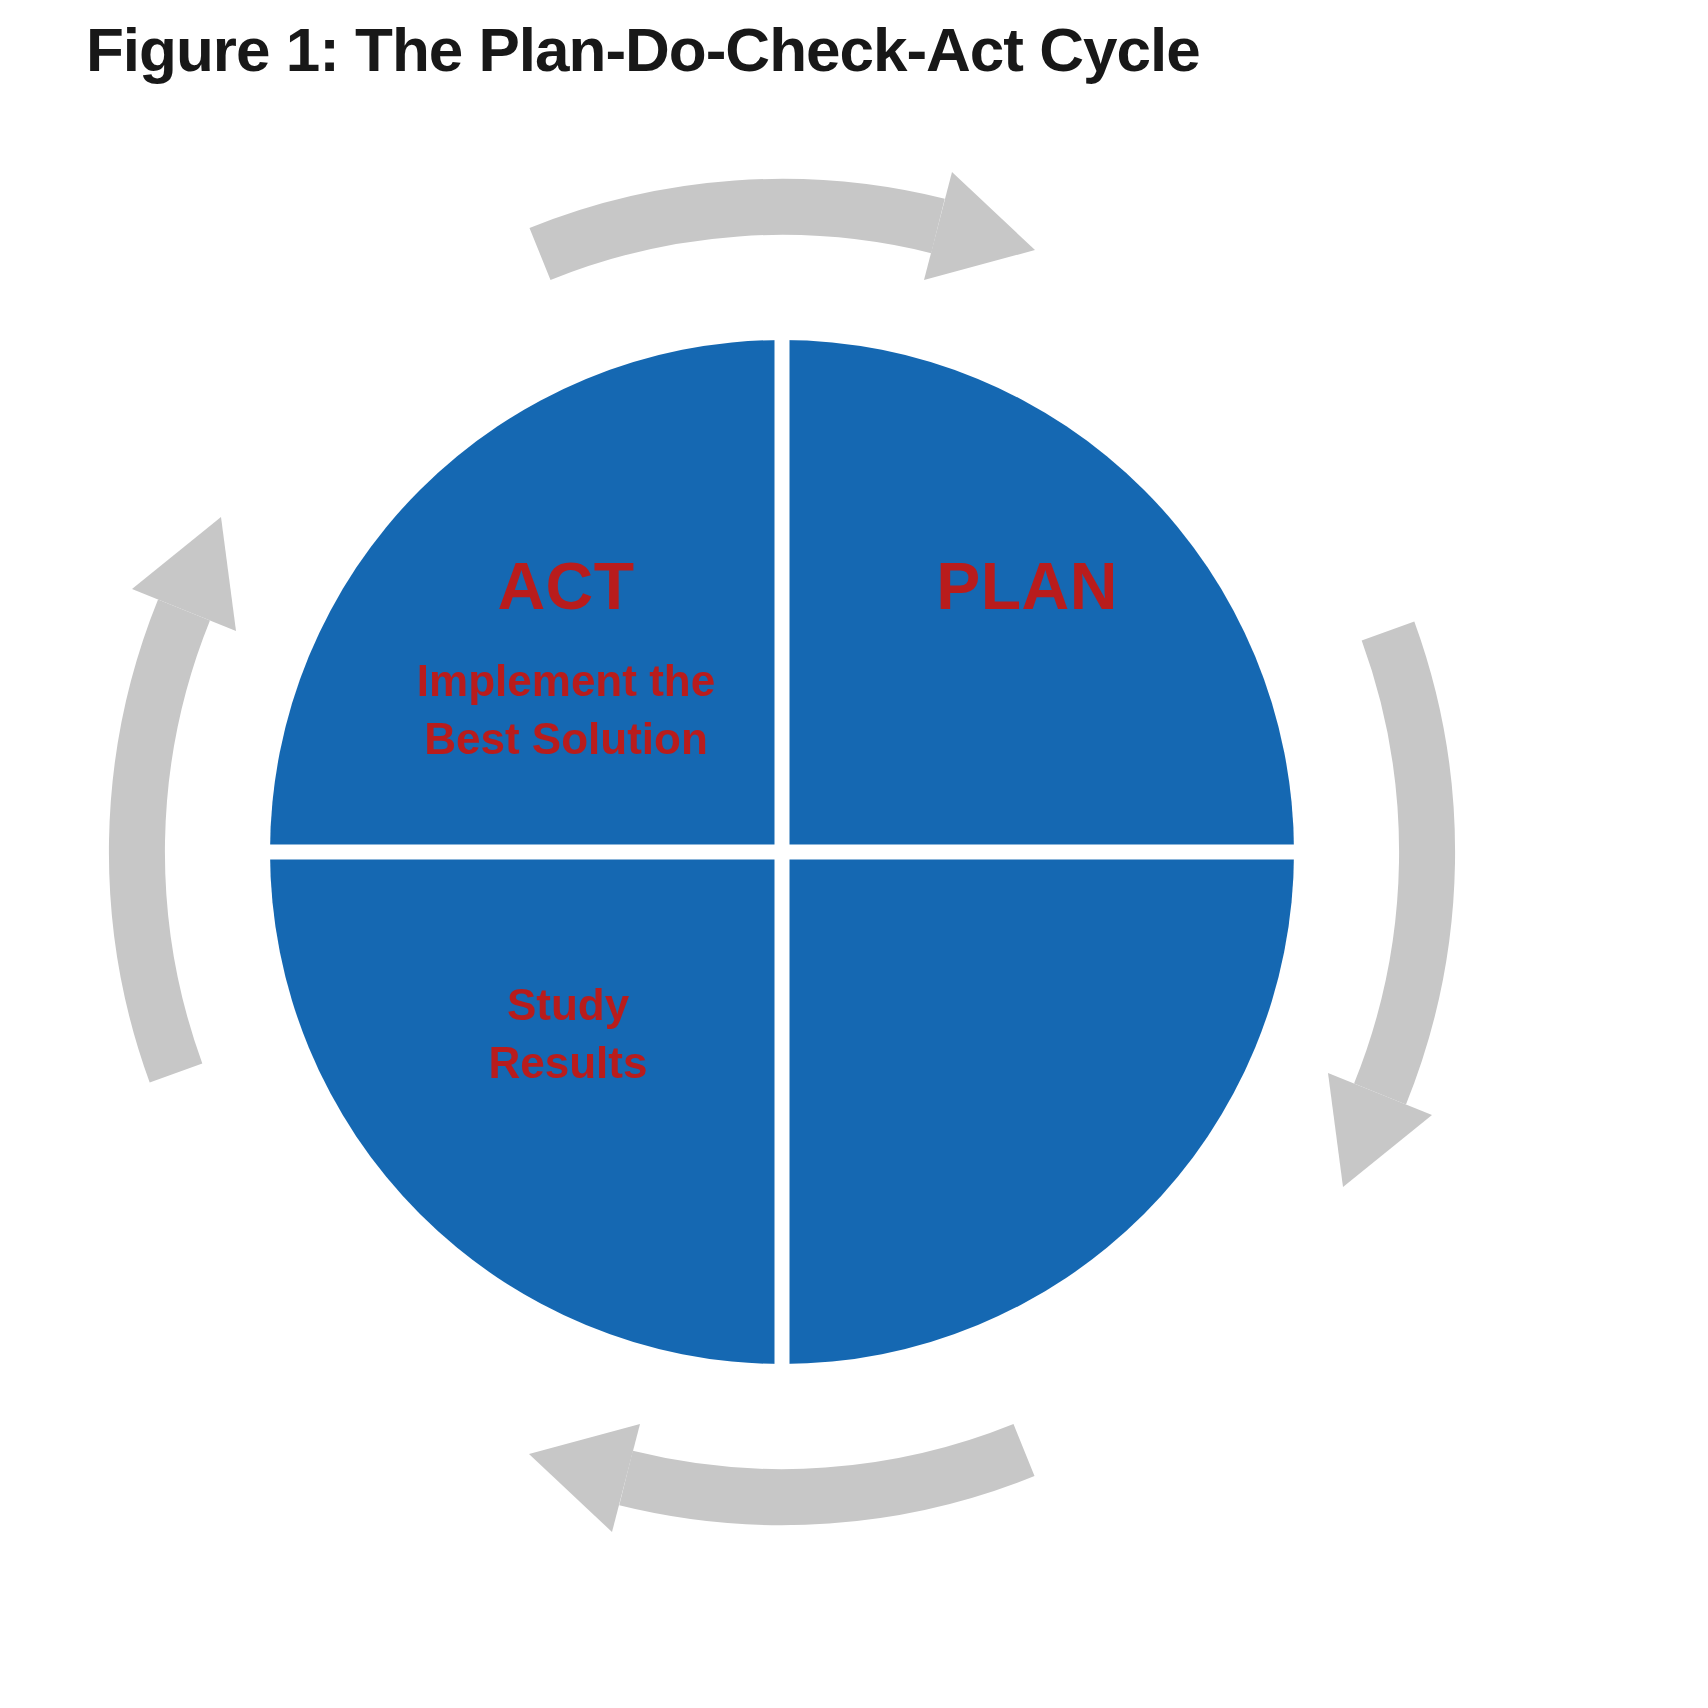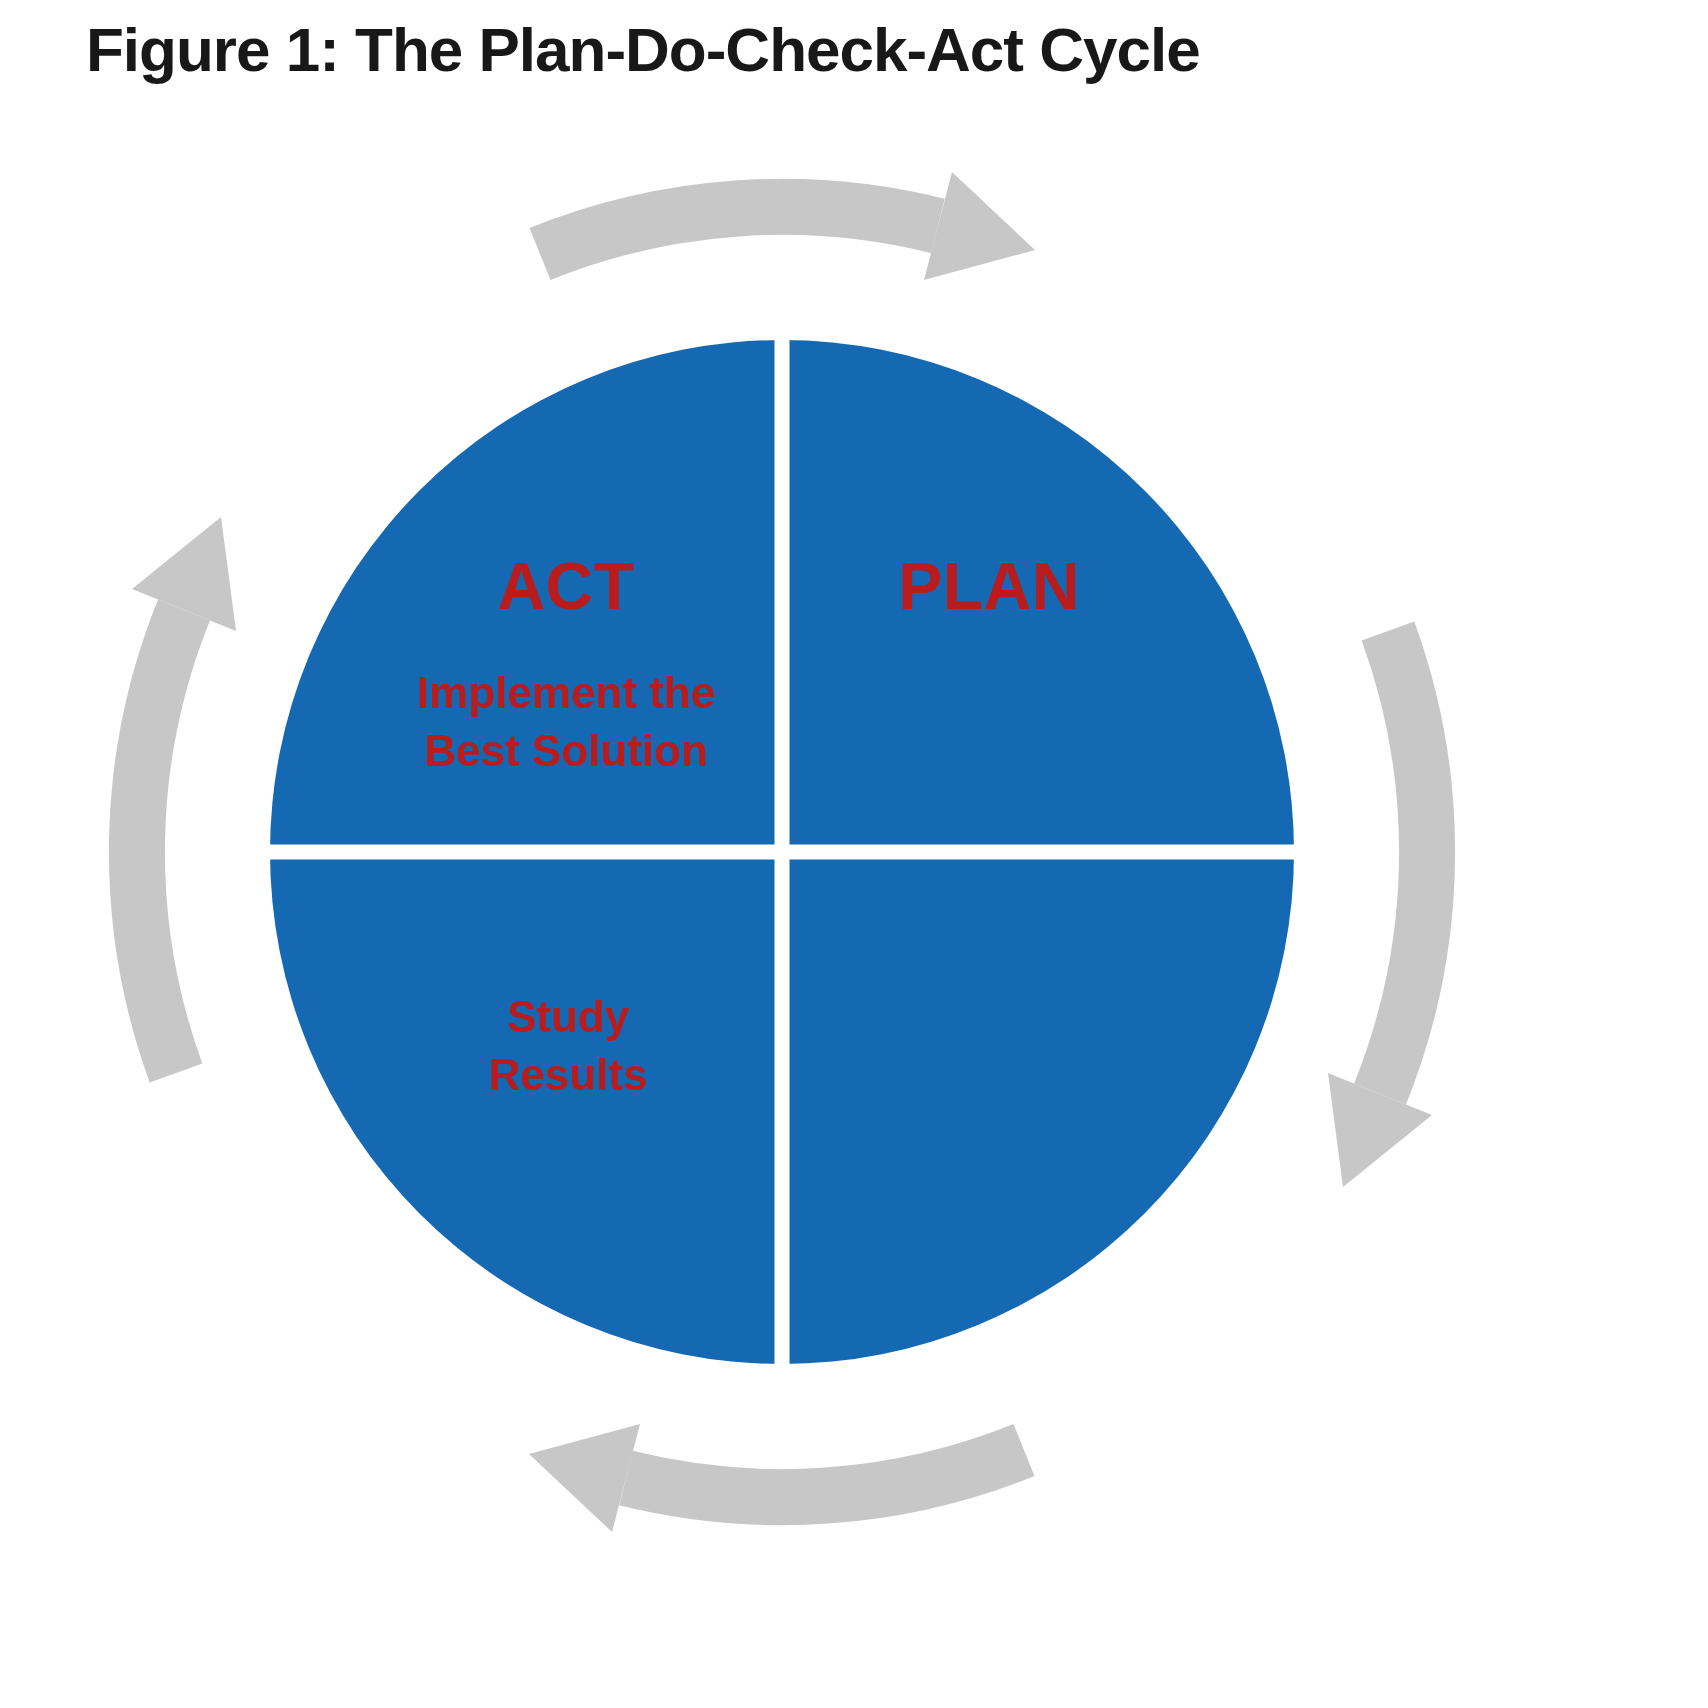--- a/index.html
+++ b/index.html
@@ -37,28 +37,28 @@
     width: 470px;
     text-align: center;
     color: #b91c1c;
   }
   .q-label {
     font-size: 66px;
     font-weight: 700;
     letter-spacing: 0.5px;
   }
   .q-desc {
-    margin-top: 40px;
+    margin-top: 28px;
     font-size: 44px;
     font-weight: 700;
     line-height: 1.32;
     white-space: pre-line;
   }
   .quad.act   { left: 331px; top: 548px; }
-  .quad.plan  { left: 754px; top: 548px; }
+  .quad.plan  { left: 792px; top: 548px; }
   .quad.check { left: 333px; top: 948px; }
   .quad.do    { left: 753px; top: 948px; }
 </style>
 </head>
 <body>
 
 <div class="canvas">
 
   <h1 class="figure-title">Figure 1: The Plan-Do-Check-Act Cycle</h1>
 

